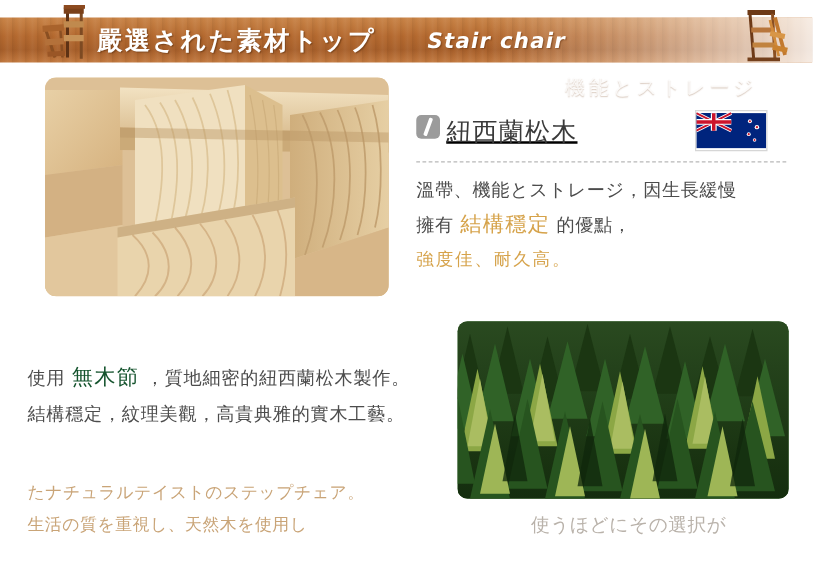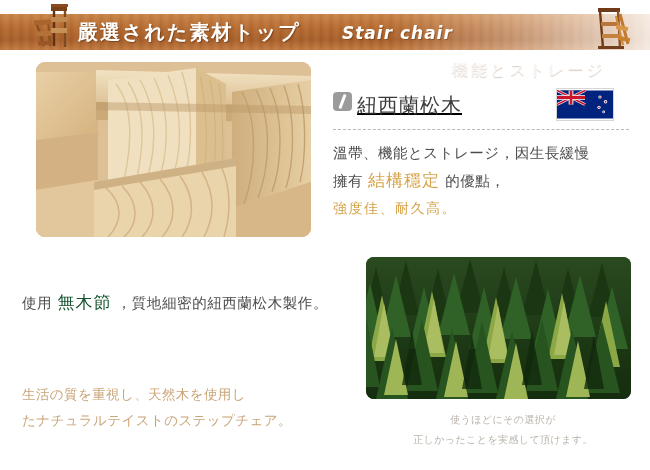--- a/index.html
+++ b/index.html
@@ -221,21 +221,21 @@
     background: #2f5c26;
   }
   .forest-photo svg { display: block; width: 100%; height: 100%; }
 
   .forest-caption {
     position: absolute;
     left: 372px;
     top: 410px;
     width: 262px;
     text-align: center;
-    font-size: 10px;
+    font-size: 15px;
     color: #b9b2aa;
     line-height: 20px;
     letter-spacing: 0.4px;
   }
   .forest-caption .l1 { display:block; }
   .forest-caption .l2 { display:block; }
 </style>
 </head>
 <body>
 
@@ -395,25 +395,26 @@
       <span class="big">強度佳、耐久高</span><span class="big dot">。</span>
     </div>
   </div>
 
   <div class="zh-block">
     <div>
       <span>使用</span>
       <span class="hi">無木節</span>
       <span>，質地細密的紐西蘭松木製作。</span>
     </div>
+    <div>結構穩定，紋理美觀，高貴典雅的實木工藝。</div>
   </div>
 
   <div class="jp-block">
+    <div>たナチュラルテイストのステップチェア。</div>
     <div>生活の質を重視し、天然木を使用し</div>
-    <div>たナチュラルテイストのステップチェア。</div>
   </div>
 
   <div class="forest-photo">
     <svg viewBox="0 0 265 142" preserveAspectRatio="none">
       <defs>
         <linearGradient id="fbg" x1="0" y1="0" x2="0" y2="1">
           <stop offset="0" stop-color="#2d4f22"></stop>
             <stop offset="1" stop-color="#16300f"></stop>
         </linearGradient>
       </defs>
@@ -481,16 +482,15 @@
           <polygon points="166,74 176,128 156,128"></polygon>
           <polygon points="228,78 238,132 218,132"></polygon>
         </g>
       </g>
       <rect width="265" height="142" fill="#000" opacity="0.06"></rect>
     </svg>
   </div>
 
   <div class="forest-caption">
     <span class="l1">使うほどにその選択が</span>
-    <span class="l2">正しかったことを実感して頂けます。</span>
   </div>
 
 </div>
 
 </body></html>

